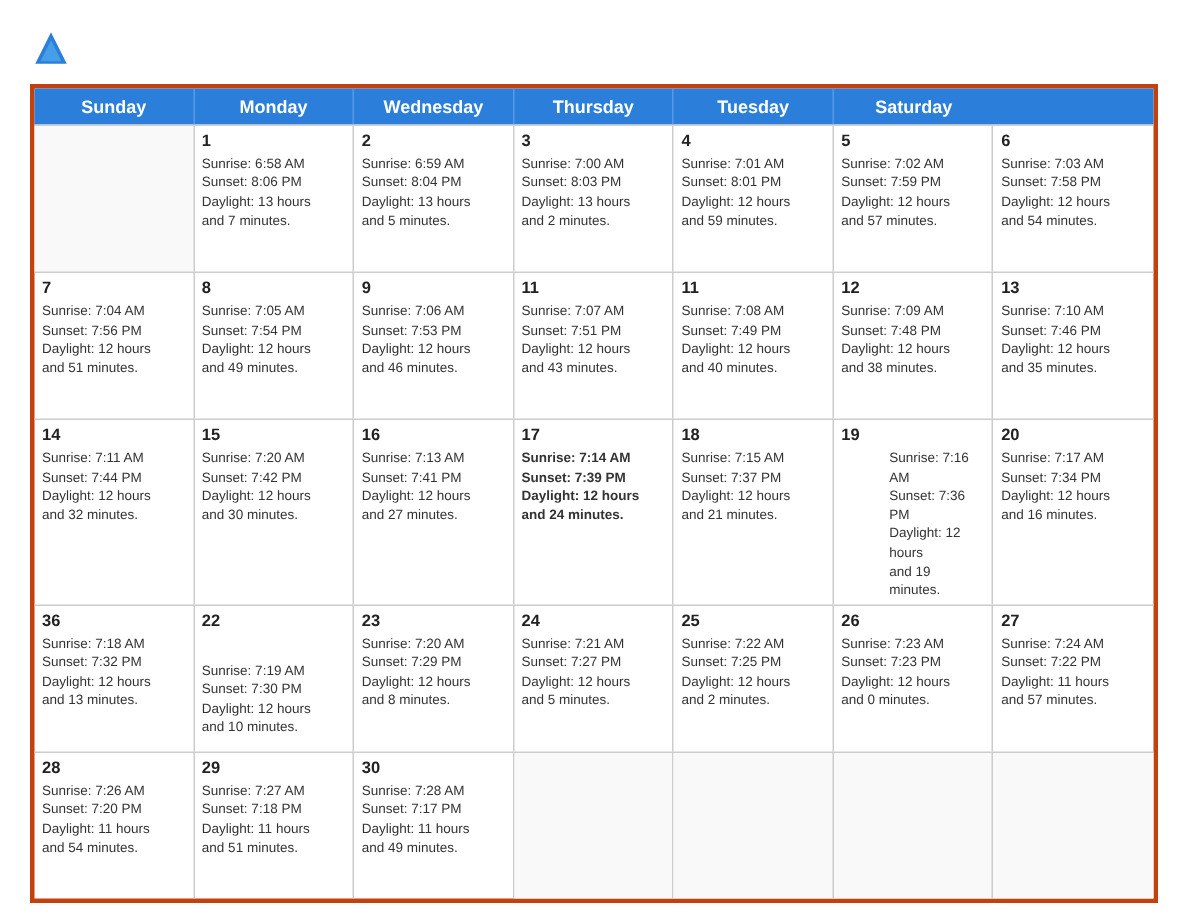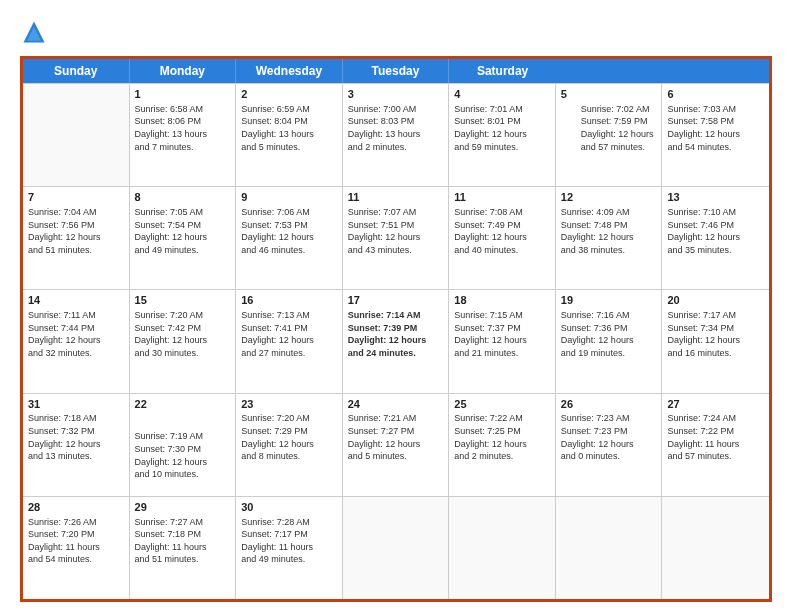--- a/index.html
+++ b/index.html
@@ -124,20 +124,21 @@
       <div class="month-title"></div>
       <div class="location"></div>
     </div>
   </div>
 
   <div class="calendar">
     <div class="cal-header" id="cal-header-row">
         <div class="cal-header-cell">Sunday</div>
         <div class="cal-header-cell">Monday</div>
         <div class="cal-header-cell">Wednesday</div>
+        <div class="cal-header-cell">Thursday</div>
         <div class="cal-header-cell">Tuesday</div>
         <div class="cal-header-cell">Saturday</div>
       </div>
     <div class="cal-body" id="cal-body">
         <div class="cal-row">
           <div class="cal-cell empty"></div>
           <div class="cal-cell">
             <div class="day-num">1</div>
             <div class="cell-info" style="white-space: pre-line;">Sunrise: 6:58 AM
 Sunset: 8:06 PM
@@ -160,21 +161,21 @@
           </div>
           <div class="cal-cell">
             <div class="day-num">4</div>
             <div class="cell-info" style="white-space: pre-line;">Sunrise: 7:01 AM
 Sunset: 8:01 PM
 Daylight: 12 hours
 and 59 minutes.</div>
           </div>
           <div class="cal-cell">
             <div class="day-num">5</div>
-            <div class="cell-info" style="white-space: pre-line; margin-left: 20px;">Sunrise: 7:02 AM
+            <div class="cell-info" style="white-space: pre-line;">Sunrise: 7:02 AM
 Sunset: 7:59 PM
 Daylight: 12 hours
 and 57 minutes.</div>
           </div>
           <div class="cal-cell">
             <div class="day-num">6</div>
             <div class="cell-info" style="white-space: pre-line;">Sunrise: 7:03 AM
 Sunset: 7:58 PM
 Daylight: 12 hours
 and 54 minutes.</div>
@@ -211,21 +212,21 @@
           </div>
           <div class="cal-cell">
             <div class="day-num">11</div>
             <div class="cell-info" style="white-space: pre-line;">Sunrise: 7:08 AM
 Sunset: 7:49 PM
 Daylight: 12 hours
 and 40 minutes.</div>
           </div>
           <div class="cal-cell">
             <div class="day-num">12</div>
-            <div class="cell-info" style="white-space: pre-line;">Sunrise: 4:09 AM
+            <div class="cell-info" style="white-space: pre-line;">Sunrise: 7:09 AM
 Sunset: 7:48 PM
 Daylight: 12 hours
 and 38 minutes.</div>
           </div>
           <div class="cal-cell">
             <div class="day-num">13</div>
             <div class="cell-info" style="white-space: pre-line;">Sunrise: 7:10 AM
 Sunset: 7:46 PM
 Daylight: 12 hours
 and 35 minutes.</div>
@@ -262,36 +263,36 @@
           </div>
           <div class="cal-cell">
             <div class="day-num">18</div>
             <div class="cell-info" style="white-space: pre-line;">Sunrise: 7:15 AM
 Sunset: 7:37 PM
 Daylight: 12 hours
 and 21 minutes.</div>
           </div>
           <div class="cal-cell">
             <div class="day-num">19</div>
-            <div class="cell-info" style="white-space: pre-line;">Sunrise: 7:16 AM
+            <div class="cell-info" style="white-space: pre-line; margin-left: 32px;">Sunrise: 7:16 AM
 Sunset: 7:36 PM
 Daylight: 12 hours
 and 19 minutes.</div>
           </div>
           <div class="cal-cell">
             <div class="day-num">20</div>
             <div class="cell-info" style="white-space: pre-line;">Sunrise: 7:17 AM
 Sunset: 7:34 PM
 Daylight: 12 hours
 and 16 minutes.</div>
           </div>
         </div>
         <div class="cal-row">
           <div class="cal-cell">
-            <div class="day-num">31</div>
+            <div class="day-num">36</div>
             <div class="cell-info" style="white-space: pre-line;">Sunrise: 7:18 AM
 Sunset: 7:32 PM
 Daylight: 12 hours
 and 13 minutes.</div>
           </div>
           <div class="cal-cell">
             <div class="day-num">22</div>
             <div class="cell-info" style="white-space: pre-line; margin-top: 19px;">Sunrise: 7:19 AM
 Sunset: 7:30 PM
 Daylight: 12 hours

